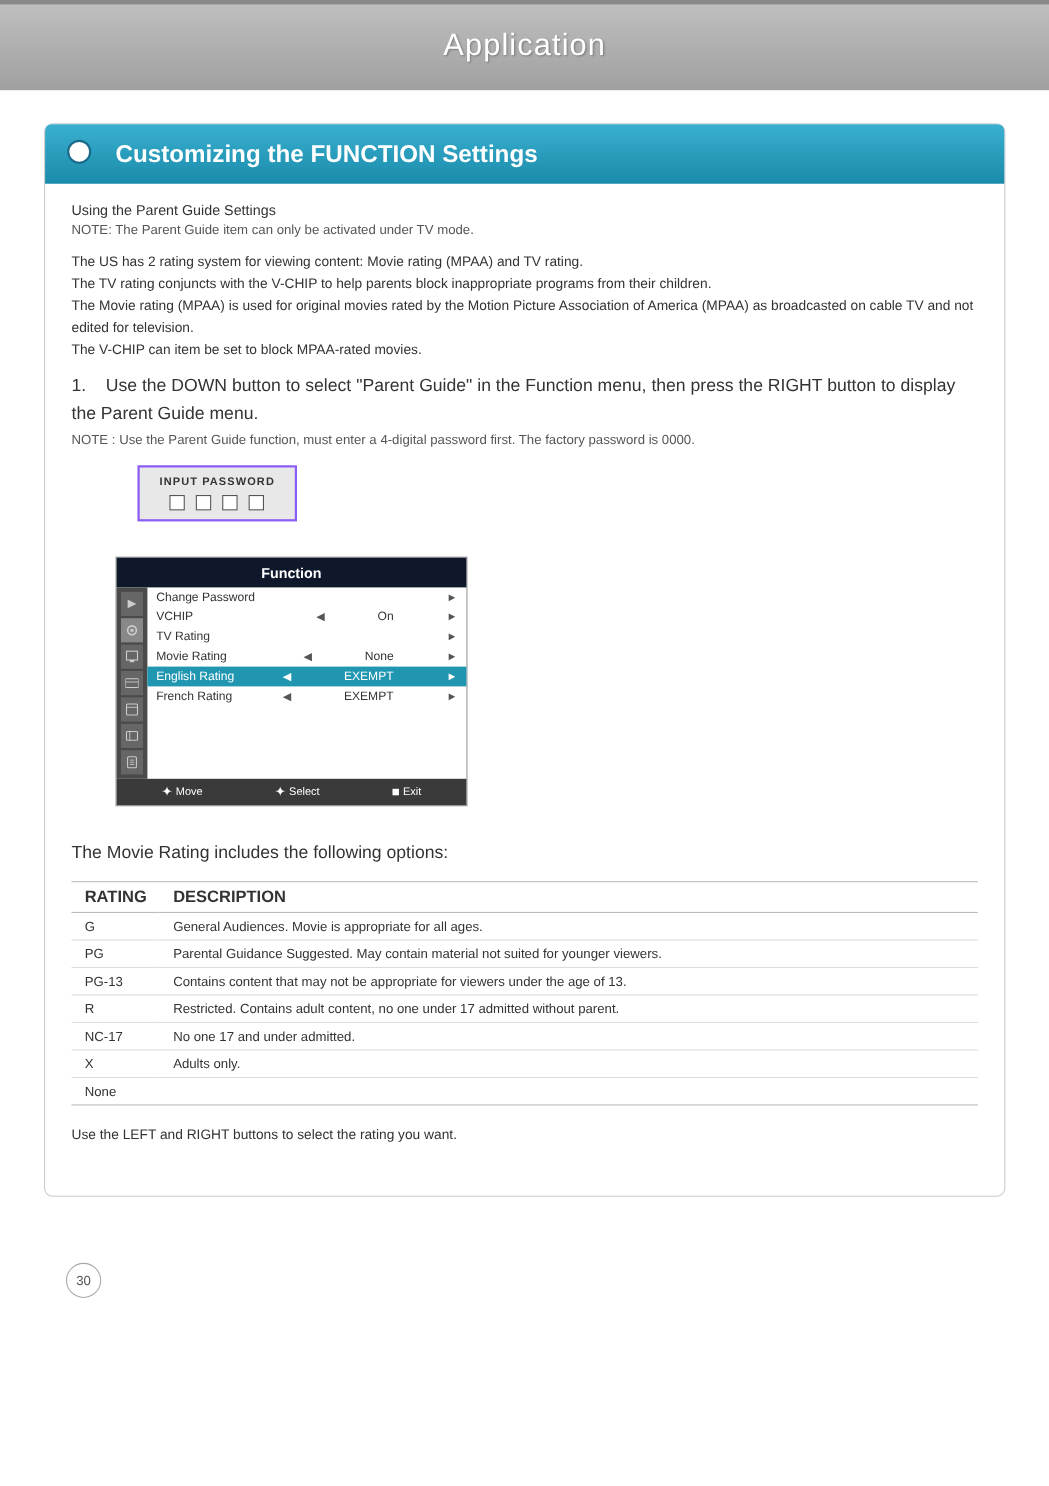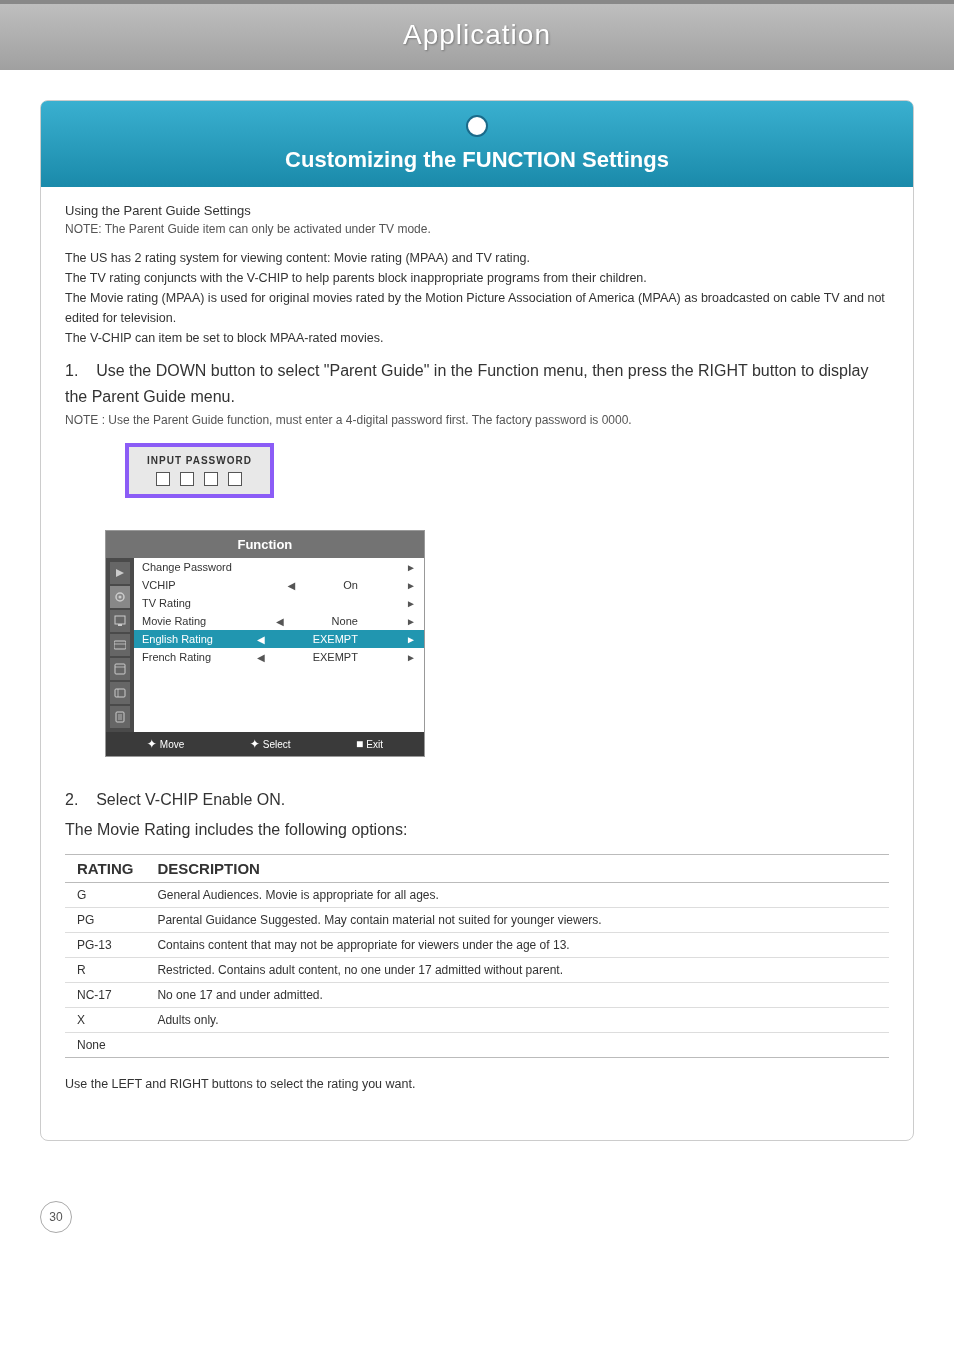--- a/index.html
+++ b/index.html
@@ -8,21 +8,21 @@
       min-height: 1351px;
       background: #ffffff;
       font-family: Arial, sans-serif;
       font-size: 13px;
       color: #333;
     }
 
     
     .page-header {
       background: linear-gradient(to bottom, #c0c0c0, #a0a0a0);
-      height: 70px;
+      height: 82px;
       display: flex;
       align-items: center;
       justify-content: center;
       position: relative;
     }
     .page-header::before {
       content: '';
       position: absolute;
       top: 0; left: 0; right: 0;
       height: 4px;
@@ -47,23 +47,22 @@
       border-radius: 8px;
       padding: 0 0 20px 0;
       margin-bottom: 20px;
     }
 
     .section-card-header {
       background: linear-gradient(to bottom, #3ab0d0, #1a8aaa);
       border-radius: 6px 6px 0 0;
       padding: 14px 20px;
       display: flex;
-      align-items: center;
-      gap: 10px;
-      flex-direction: column;
+      align-items: flex-start;
+      gap: 22px;
     }
 
     .section-card-header-icon {
       width: 22px;
       height: 22px;
       border-radius: 50%;
       background: #ffffff;
       border: 2px solid #1a6a8a;
       flex-shrink: 0;
     }
@@ -103,21 +102,21 @@
       line-height: 1.6;
       margin-bottom: 4px;
     }
 
     
     .input-password-container {
       margin: 16px 0 16px 60px;
     }
     .input-password-box {
       display: inline-block;
-      border: 4px solid #8b5cf6;
+      border: 2px solid #8b5cf6;
       background: #e8e8e8;
       padding: 8px 18px;
     }
     .input-password-label {
       font-size: 10px;
       font-weight: bold;
       color: #333;
       letter-spacing: 1px;
       margin-bottom: 6px;
       text-align: center;
@@ -138,21 +137,21 @@
     .function-menu-container {
       margin: 16px 0 16px 40px;
       display: inline-block;
     }
     .function-menu {
       border: 1px solid #999;
       background: #fff;
       min-width: 260px;
     }
     .function-menu-header {
-      background: #737373;
+      background: #0f172a;
       color: #fff;
       text-align: center;
       padding: 6px 10px;
       font-size: 13px;
       font-weight: bold;
     }
     .function-menu-body {
       display: flex;
     }
     .function-menu-icons {
@@ -422,24 +421,20 @@
             <div class="footer-item">
               <span class="footer-icon">■</span>
               <span>Exit</span>
             </div>
           </div>
         </div>
       </div>
 
       
       <div class="step2-container">
-        <div class="step-text">
-          <span>2.</span>&nbsp;&nbsp;&nbsp;
-          <span>Select V-CHIP Enable ON.</span>
-        </div>
         <div class="step-text">The Movie Rating includes the following options:</div>
       </div>
 
       
       <table class="rating-table">
         <thead>
           <tr>
             <th class="col-rating">RATING</th>
             <th class="col-description">DESCRIPTION</th>
           </tr>
@@ -476,15 +471,15 @@
         </tbody>
       </table>
 
       
       <div class="body-text">Use the LEFT and RIGHT buttons to select the rating you want.</div>
 
     </div>
   </div>
 </div>
 
-<div class="footer-area" style="position: relative; padding-left: 40px; padding-bottom: 20px;">
+<div class="footer-area" style="position: relative; padding-left: 60px; padding-bottom: 20px;">
   <div class="page-number" style="width:32px;height:32px;border-radius:50%;border:1px solid #aaa;display:flex;align-items:center;justify-content:center;font-size:12px;color:#555;">30</div>
 </div>
 
 </body></html>

